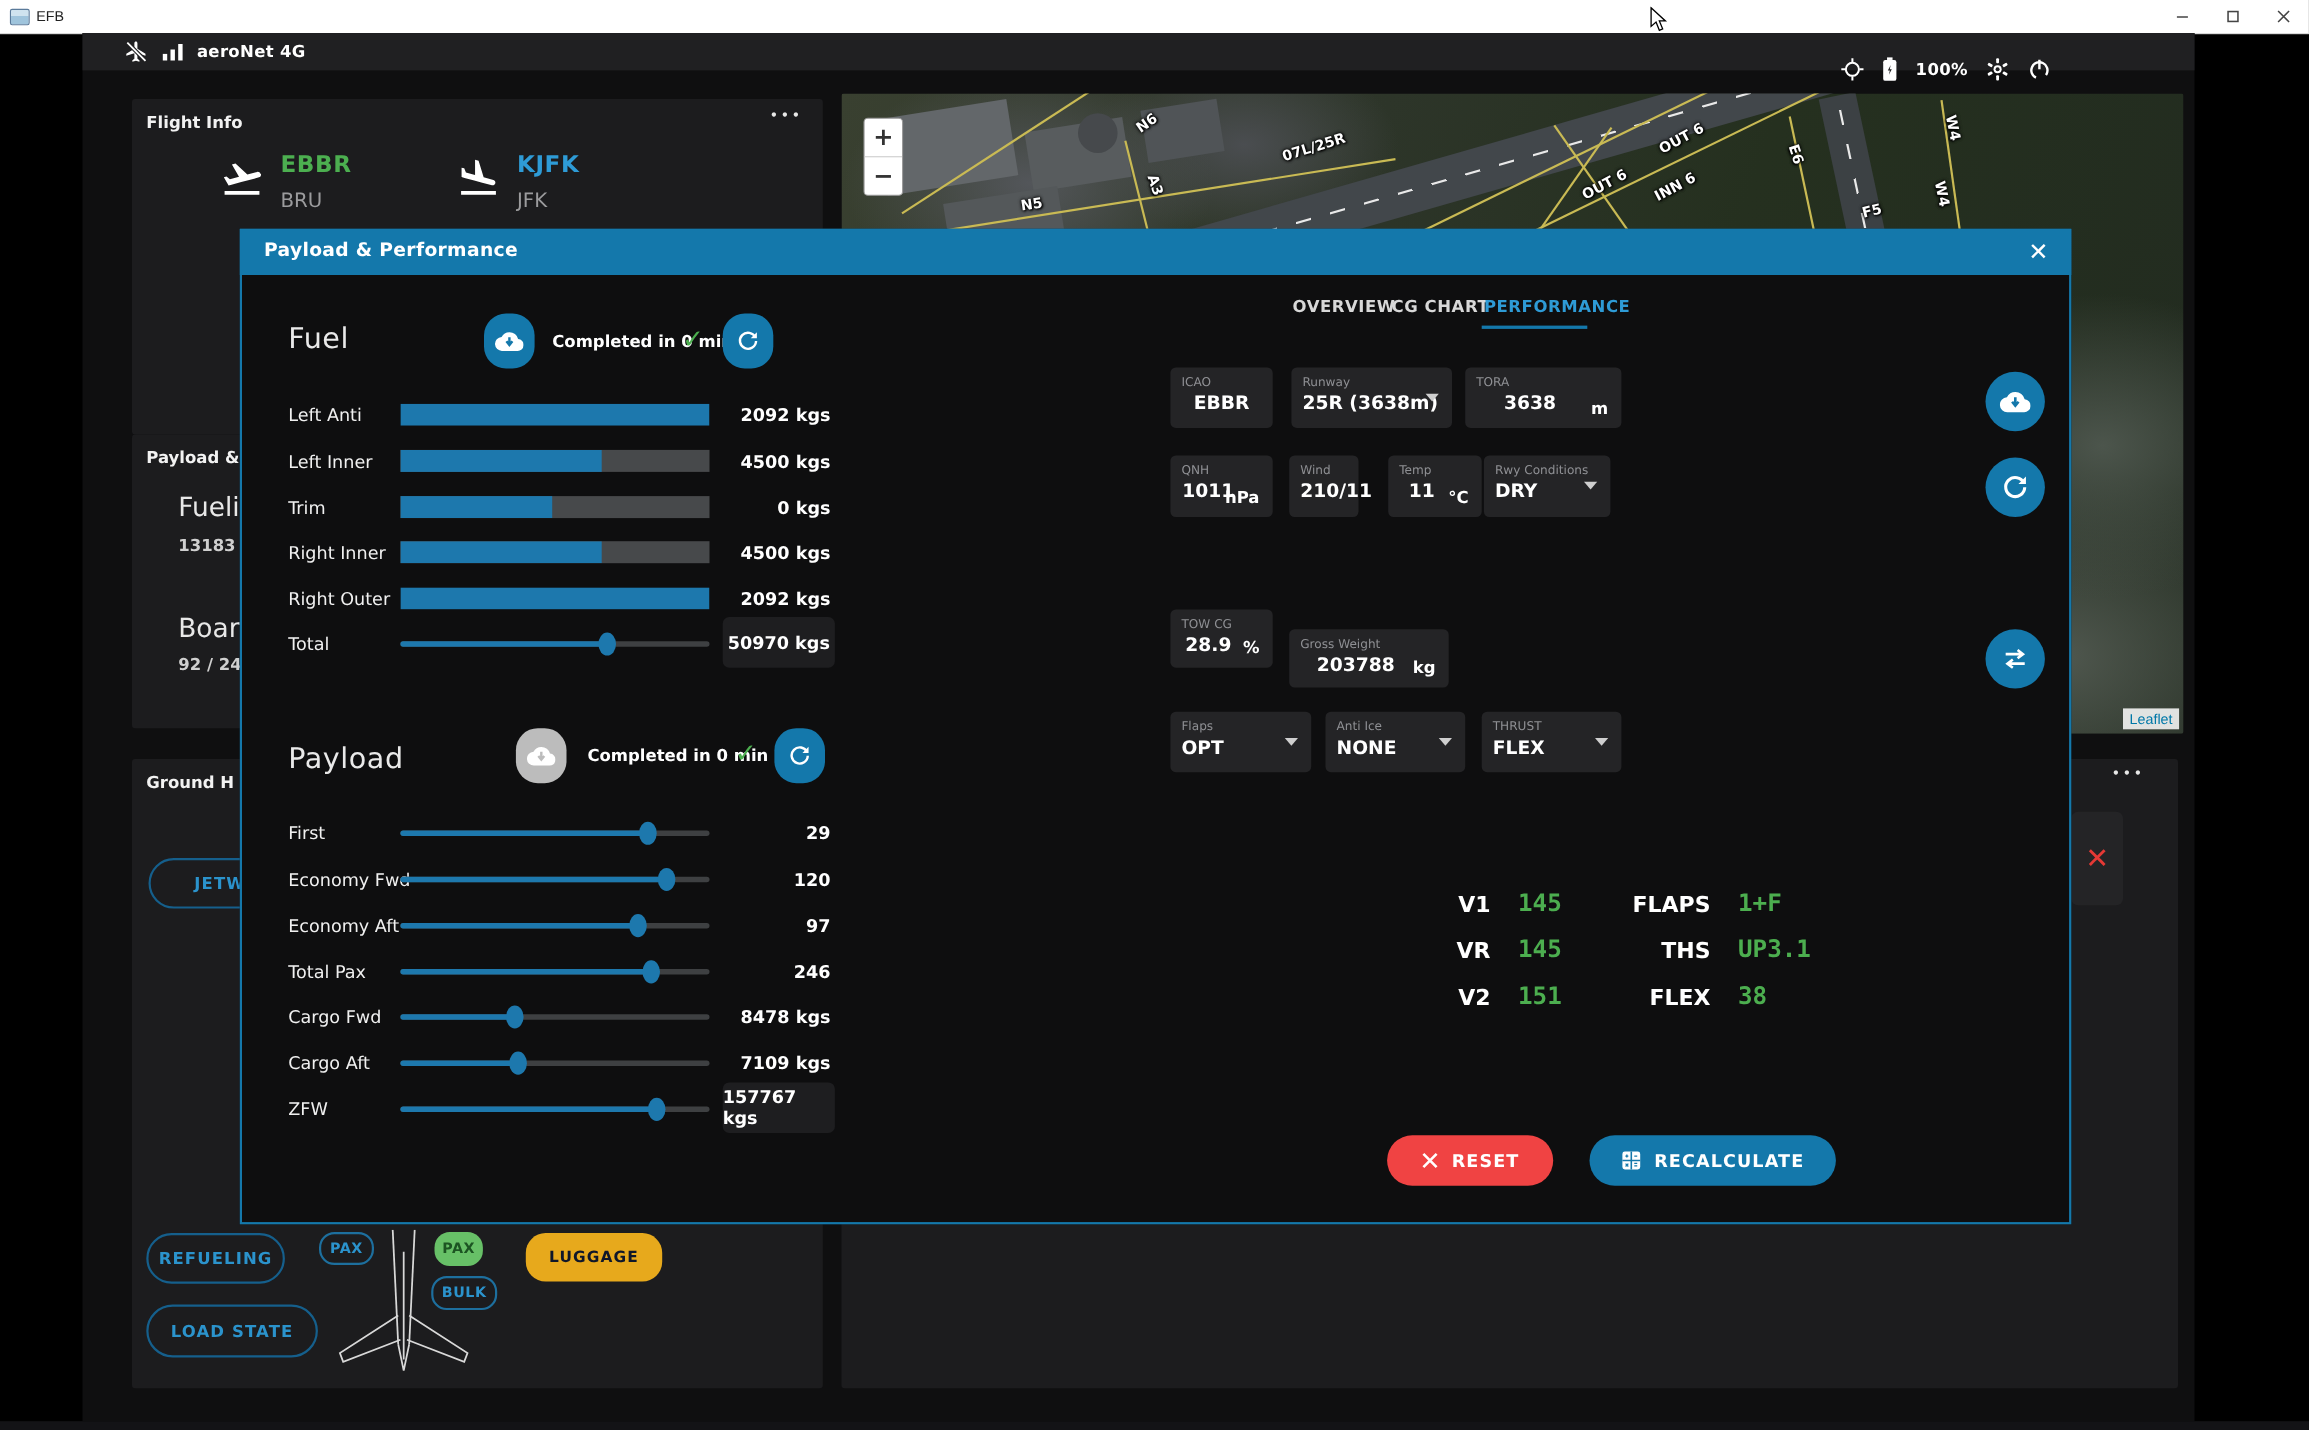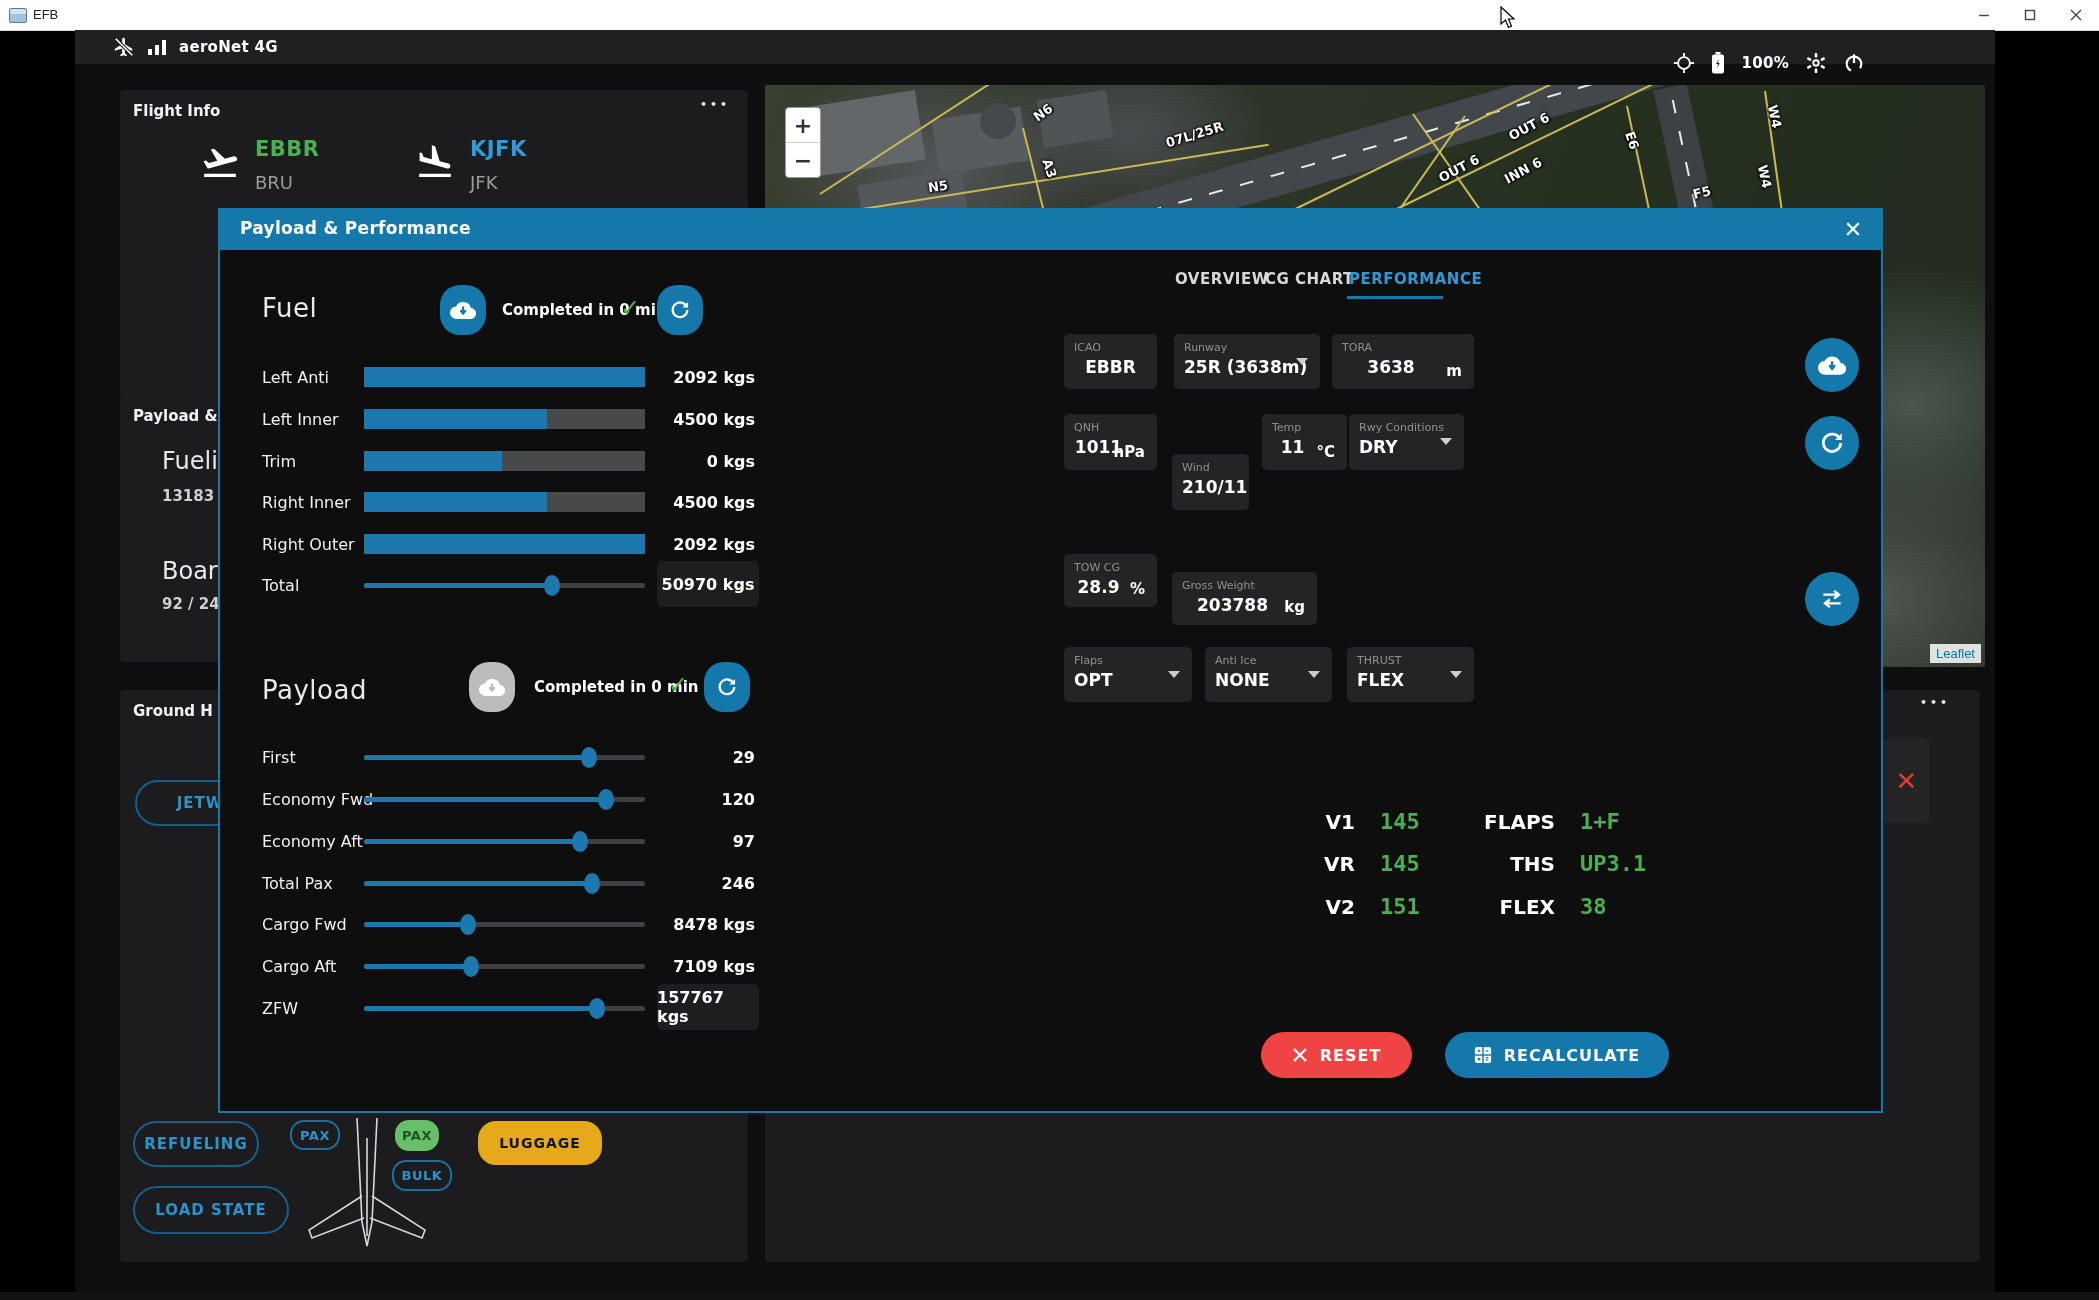--- a/index.html
+++ b/index.html
@@ -441,21 +441,21 @@
       <div class="lbl">TORA</div>
       <div class="val">3638</div>
       <div class="unit">m</div>
     </div>
 
     <div class="box center" style="left:844px;top:204px;width:93px;height:56px;">
       <div class="lbl">QNH</div>
       <div class="val">1011</div>
       <div class="unit">hPa</div>
     </div>
-    <div class="box center" style="left:952px;top:204px;width:77px;height:56px;margin-top:40px;">
+    <div class="box center" style="left:952px;top:204px;width:63px;height:56px;">
       <div class="lbl">Wind</div>
       <div class="val" style="padding-right:0;">210/11</div>
     </div>
     <div class="box center" style="left:1042px;top:204px;width:85px;height:56px;">
       <div class="lbl">Temp</div>
       <div class="val">11</div>
       <div class="unit">°C</div>
     </div>
     <div class="box" style="left:1129px;top:204px;width:115px;height:56px;">
       <div class="lbl">Rwy Conditions</div>

